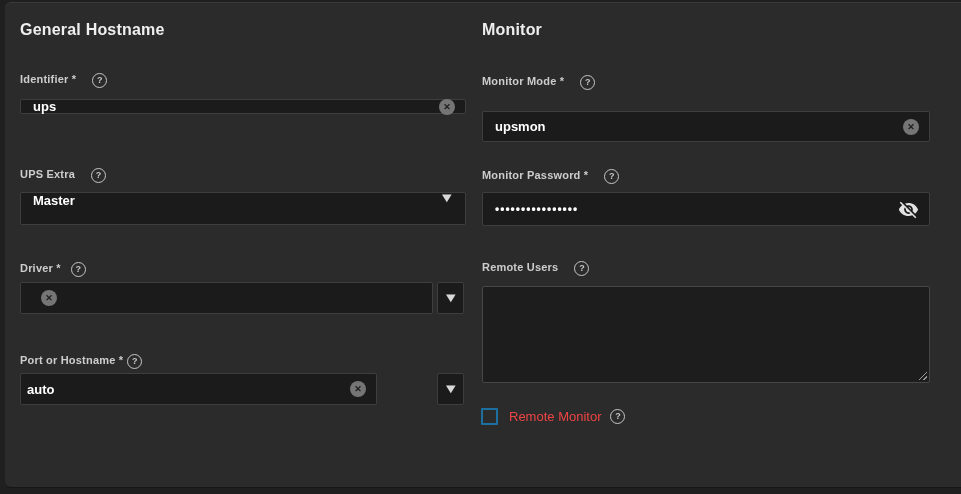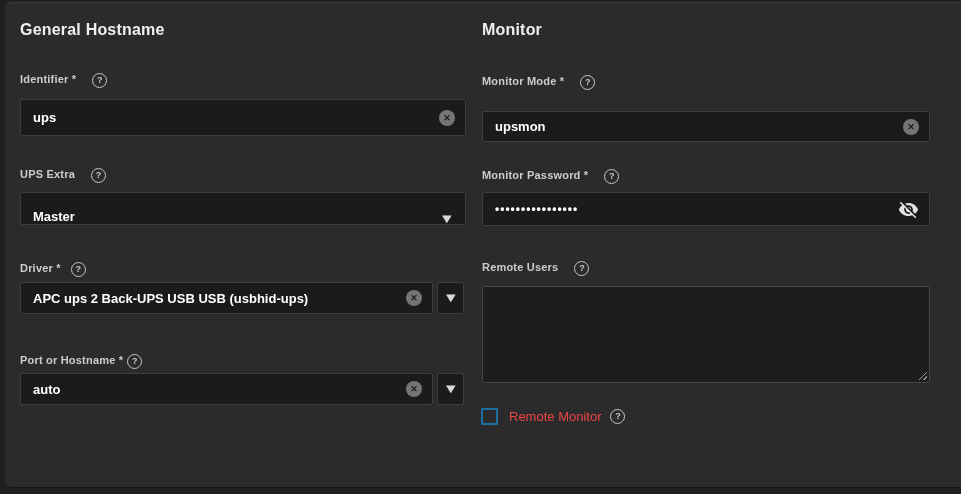--- a/index.html
+++ b/index.html
@@ -46,21 +46,21 @@
   .clear-btn{
     flex:0 0 auto;margin-left:8px;
     width:16px;height:16px;border-radius:50%;
     background:#757575;color:#1d1d1d;
     font-size:9px;font-weight:700;line-height:16px;text-align:center;
     cursor:pointer;user-select:none;
     display:flex;align-items:center;justify-content:center;
   }
   .select-box{
     background:#1b1b1b;border:1px solid #3e3e3e;border-radius:2px;
-    display:flex;align-items:flex-end;box-sizing:border-box;
+    display:flex;align-items:flex-start;box-sizing:border-box;
     padding:0 14px 0 12px;cursor:pointer;
   }
   .select-value{color:#ffffff;font-size:13px;font-weight:700;}
   .dd-arrow{
     margin-left:auto;
     font-family:"DejaVu Sans",sans-serif;
     font-size:10px;color:#d8d8d8;line-height:1;
     transform:scaleX(1.25);user-select:none;
   }
   .arrow-btn{
@@ -99,51 +99,50 @@
 <body>
 
 <div class="card"></div>
 
 <div class="abs section-title" style="left:20px;top:21px;">General Hostname</div>
 
 <div class="abs label-row" style="left:20px;top:73px;">
   <span class="field-label">Identifier *</span>
   <span class="help-icon">?</span>
 </div>
-<div class="abs box" style="left:20px;top:99px;width:446px;height:37px;">
+<div class="abs box" style="left:20px;top:99px;width:446px;height:15px;">
   <input type="text" value="ups" style="">
   <span class="clear-btn">✕</span>
 </div>
 
 <div class="abs label-row" style="left:20px;top:168px;">
   <span class="field-label">UPS Extra</span>
   <span class="help-icon">?</span>
 </div>
 <div class="abs select-box" style="left:20px;top:192px;width:446px;height:33px;">
   <span class="select-value">Master</span>
   <span class="dd-arrow">▼</span>
 </div>
 
 <div class="abs label-row" style="left:20px;top:262px;gap:10px;">
   <span class="field-label">Driver *</span>
   <span class="help-icon">?</span>
 </div>
 <div class="abs box" style="left:20px;top:282px;width:413px;height:32px;">
-  <input type="text" value="APC ups 2 Back-UPS USB USB (usbhid-ups)" style="">
   <span class="clear-btn">✕</span>
 </div>
 <div class="abs arrow-btn" style="left:437px;top:282px;width:27px;height:32px;">
   <span class="dd-arrow">▼</span>
 </div>
 
 <div class="abs label-row" style="left:20px;top:354px;gap:4px;">
   <span class="field-label">Port or Hostname *</span>
   <span class="help-icon">?</span>
 </div>
-<div class="abs box" style="left:20px;top:373px;width:413px;height:32px;">
+<div class="abs box" style="left:20px;top:373px;width:357px;height:32px;padding-left:6px;">
   <input type="text" value="auto" style="">
   <span class="clear-btn">✕</span>
 </div>
 <div class="abs arrow-btn" style="left:437px;top:373px;width:27px;height:32px;">
   <span class="dd-arrow">▼</span>
 </div>
 
 <div class="abs section-title" style="left:482px;top:21px;">Monitor</div>
 
 <div class="abs label-row" style="left:482px;top:75px;">

